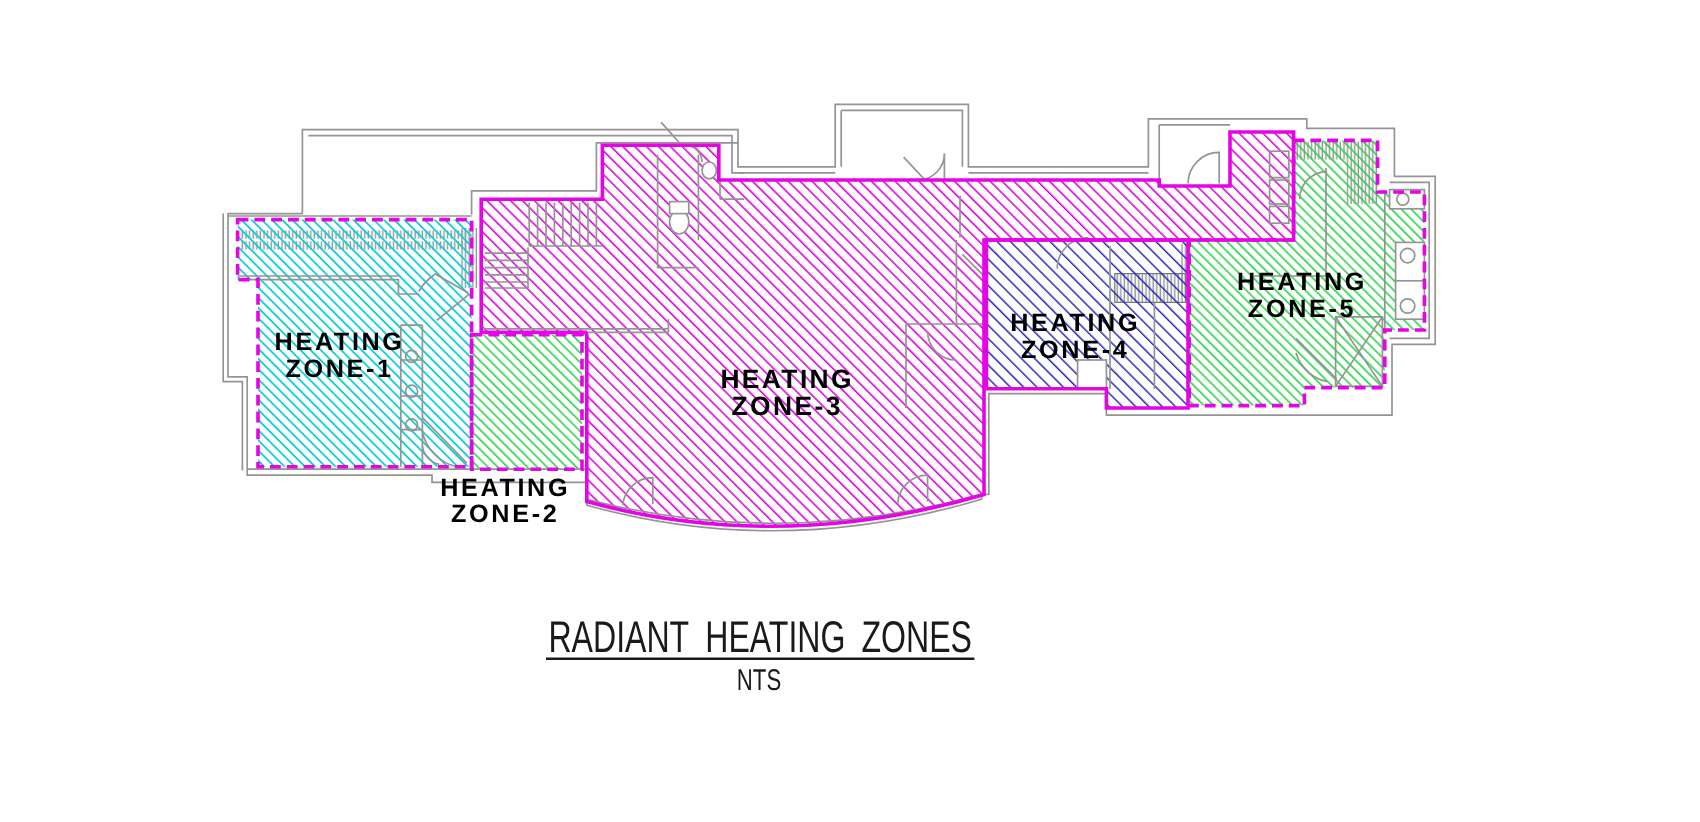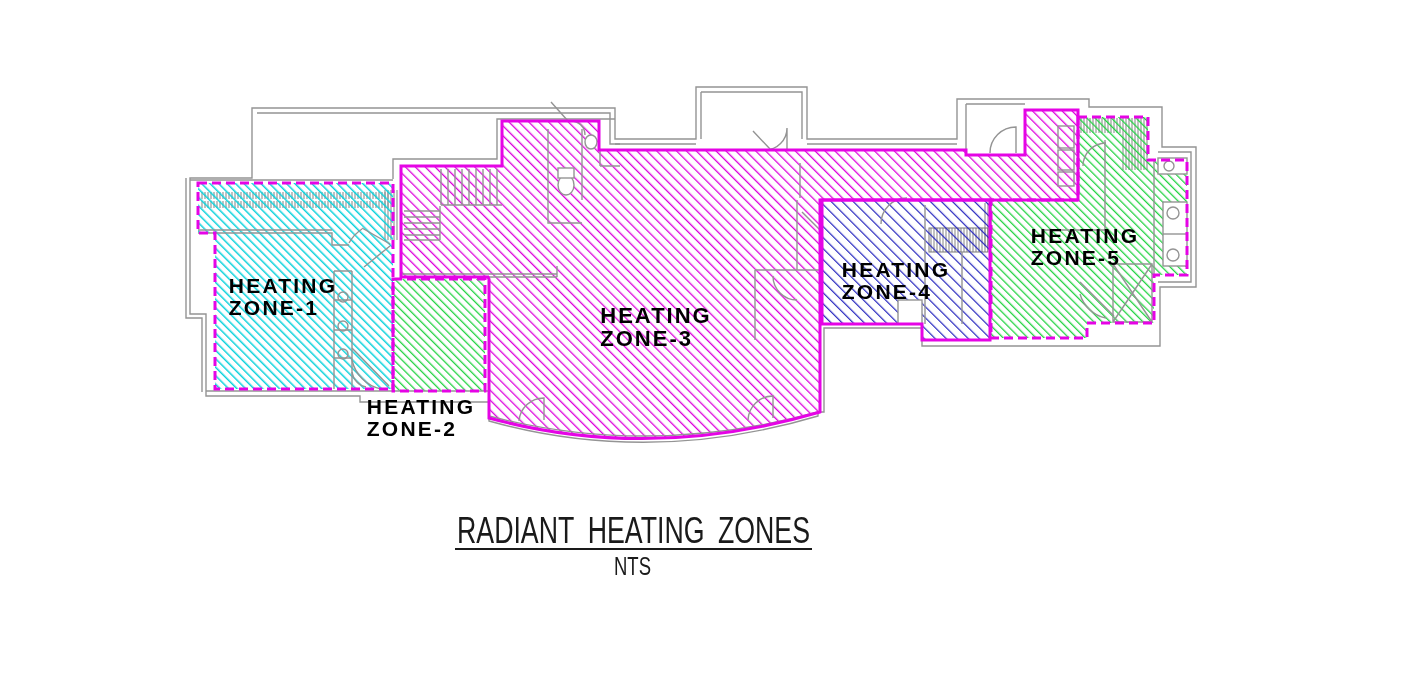--- a/index.html
+++ b/index.html
@@ -1,19 +1,19 @@
 <!DOCTYPE html>
 <html><head>
 <meta charset="utf-8">
 <style>
 html,body{margin:0;padding:0;background:#ffffff;}
 #canvas{position:relative;width:1417px;height:685px;background:#ffffff;overflow:hidden;
 font-family:"Liberation Sans", sans-serif;}
 .zlabel{position:absolute;color:#000;font-weight:bold;font-size:21px;line-height:22px;
-letter-spacing:2.2px;white-space:nowrap;transform:translateX(-50%);}
+text-align:center;letter-spacing:2.2px;white-space:nowrap;transform:translateX(-50%);}
 </style>
 </head>
 <body>
 <div id="canvas">
 <svg width="1417" height="685" viewBox="0 0 1417 685" xmlns="http://www.w3.org/2000/svg">
 <defs>
 <pattern id="hcyan" width="6" height="6" patternUnits="userSpaceOnUse" patternTransform="rotate(-45)">
   <line x1="0" y1="0" x2="0" y2="6" stroke="#0ad2dc" stroke-width="3.0"></line>
 </pattern>
 <pattern id="hgreen" width="5.8" height="5.8" patternUnits="userSpaceOnUse" patternTransform="rotate(-45)">

